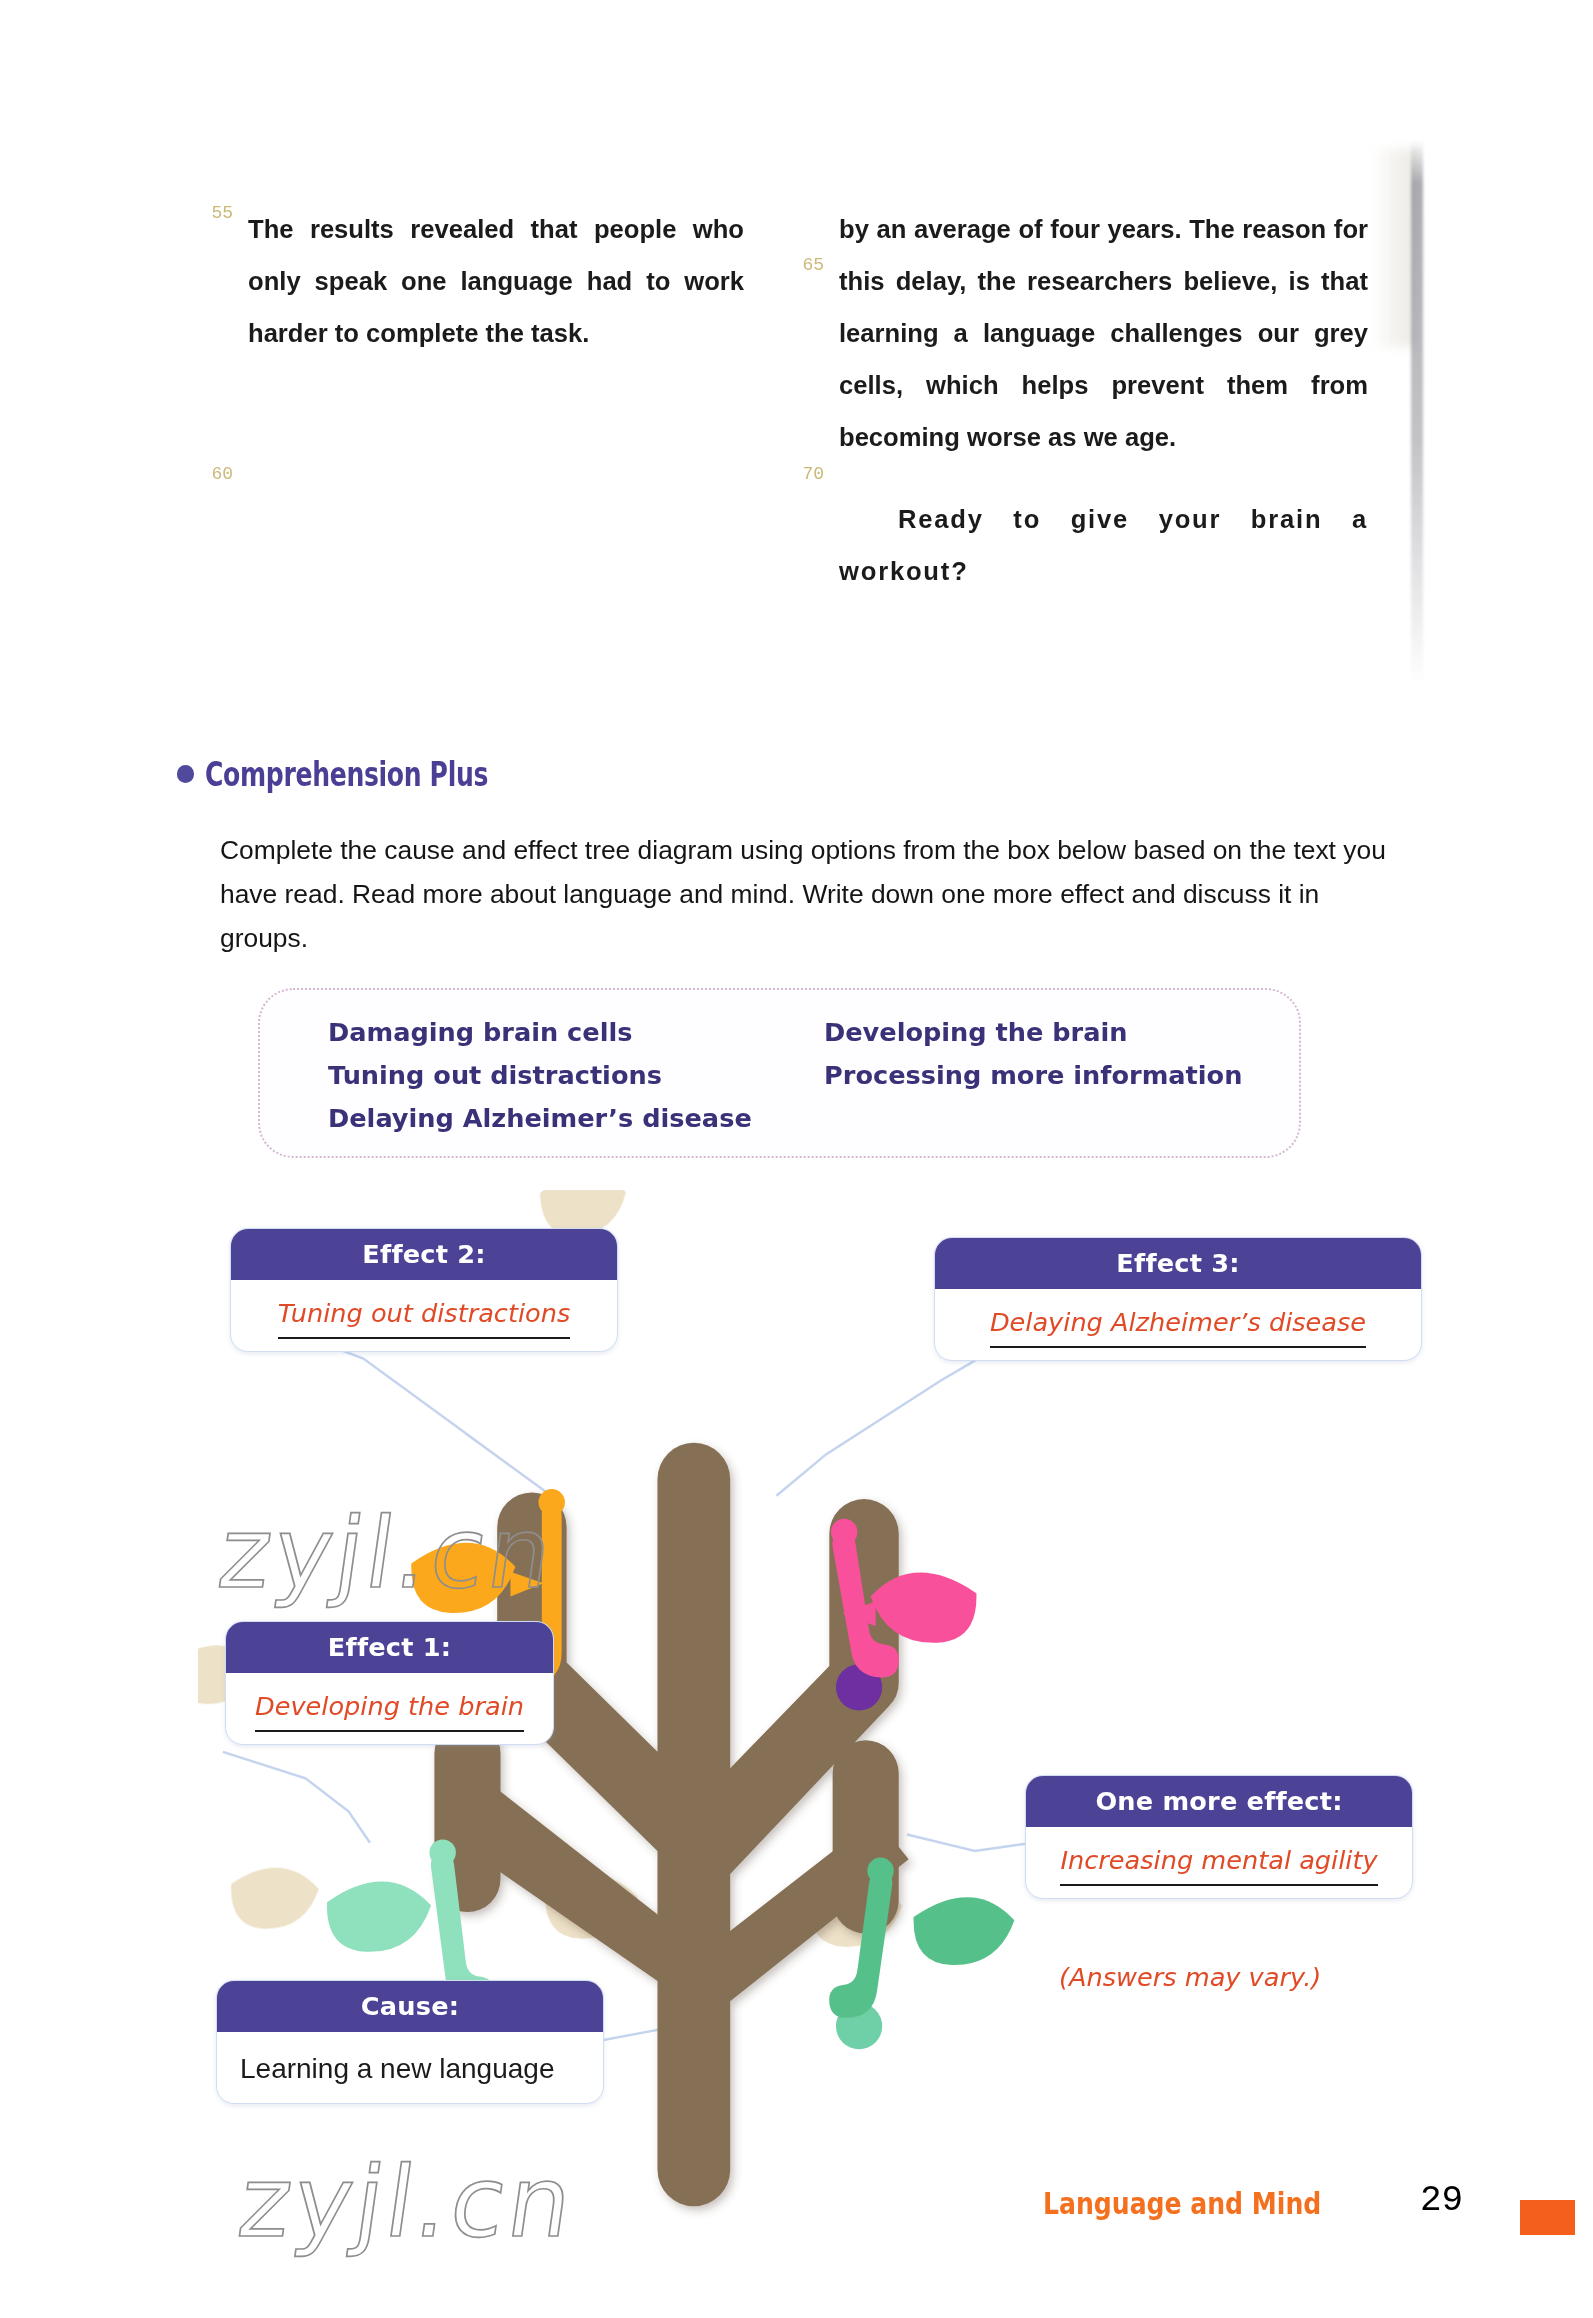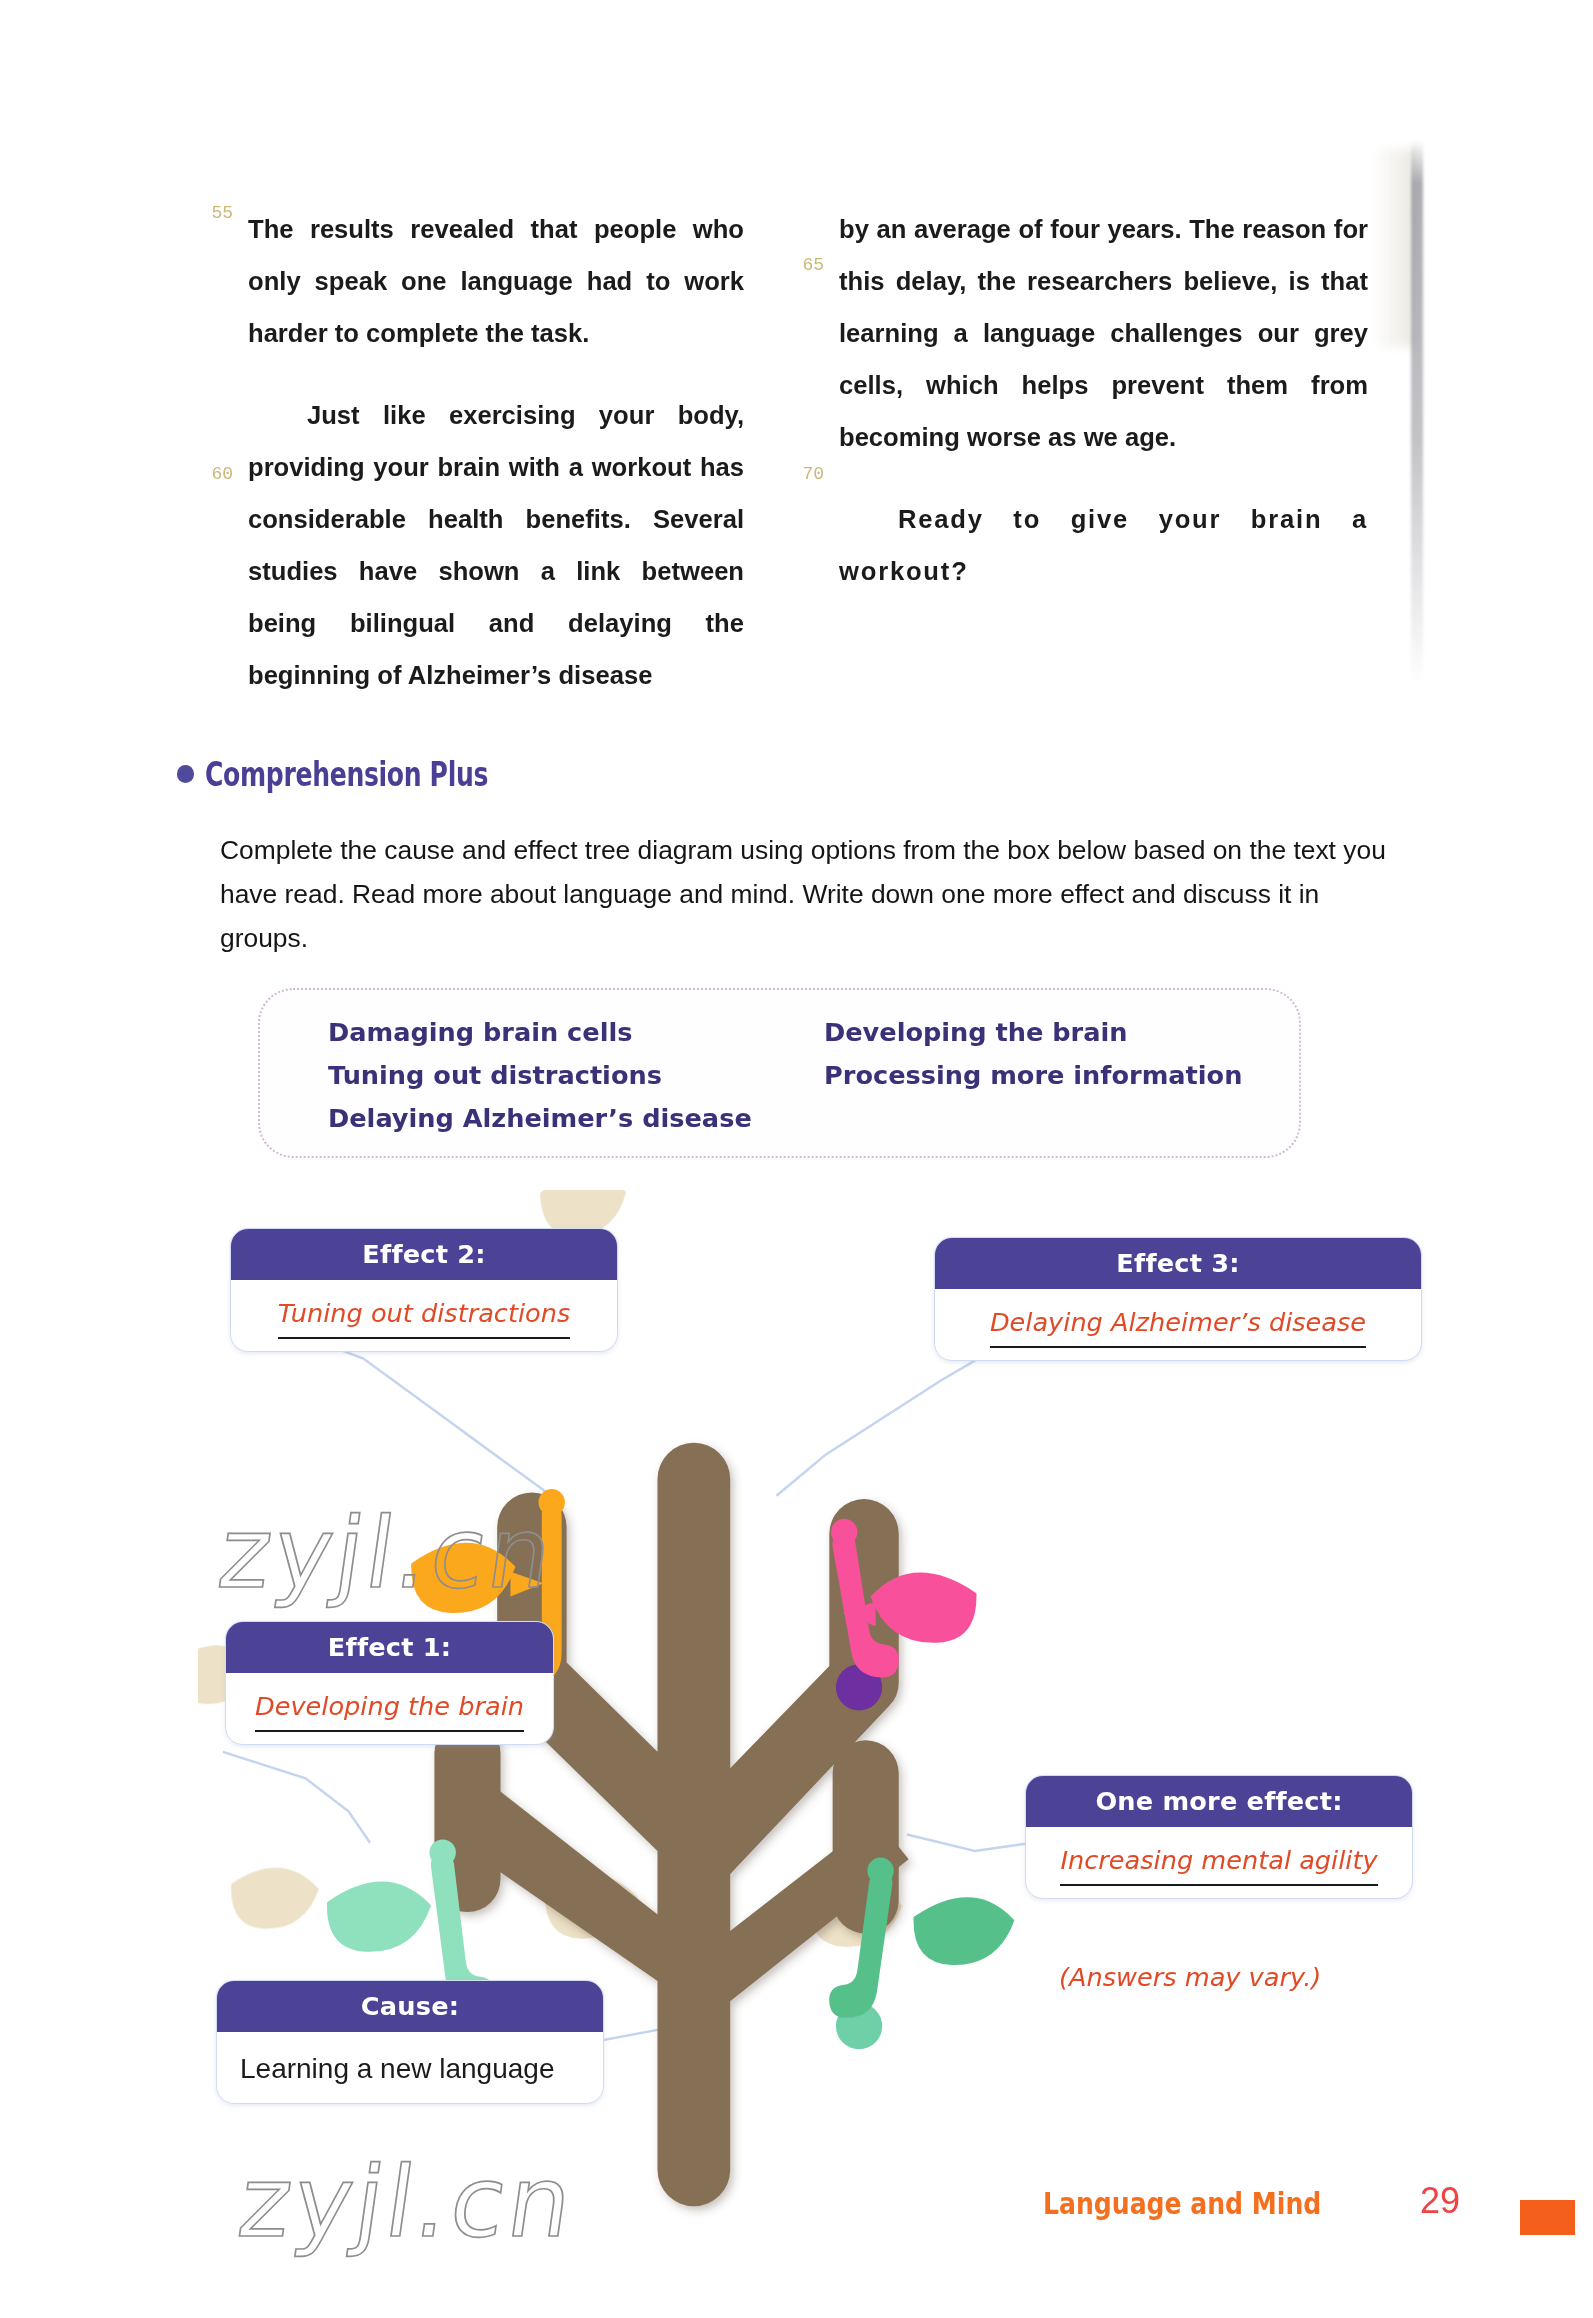--- a/index.html
+++ b/index.html
@@ -236,23 +236,23 @@
     font-size: 31px;
     color: #f4701f;
     transform: scaleX(0.9);
     transform-origin: left center;
     white-space: nowrap;
   }
   #footer-page-number {
     position: absolute;
     left: 1420px;
     top: 2180px;
-    font-family: Liberation Sans, sans-serif;
+    font-family: Liberation Mono, monospace;
     font-size: 36px;
-    color: #ef4444;
+    color: #000000;
   }
   #footer-tab {
     position: absolute;
     left: 1520px;
     top: 2200px;
     width: 55px;
     height: 35px;
     background: #f4601c;
   }
 </style>
@@ -262,21 +262,20 @@
 <div id="page">
 
   <div id="page-edge-glow"></div>
   <div id="page-edge-shadow"></div>
 
   <div class="linenum" style="left:195px; top:203px;">55</div>
   <div class="linenum" style="left:195px; top:464px;">60</div>
 
   <div class="col" id="col-left">
     <p class="para">The results revealed that people who only speak one language had to work harder to complete the task.</p>
-    <p class="para indent">Just like exercising your body, providing your brain with a workout has considerable health benefits. Several studies have shown a link between being bilingual and delaying the beginning of Alzheimer’s disease</p>
   </div>
 
   <div class="linenum" style="left:786px; top:255px;">65</div>
   <div class="linenum" style="left:786px; top:464px;">70</div>
 
   <div class="col" id="col-right">
     <p class="para">by an average of four years. The reason for this delay, the researchers believe, is that learning a language challenges our grey cells, which helps prevent them from becoming worse as we age.</p>
     <p class="para indent" style="letter-spacing:1.8px;">Ready to give your brain a workout?</p>
   </div>
 

